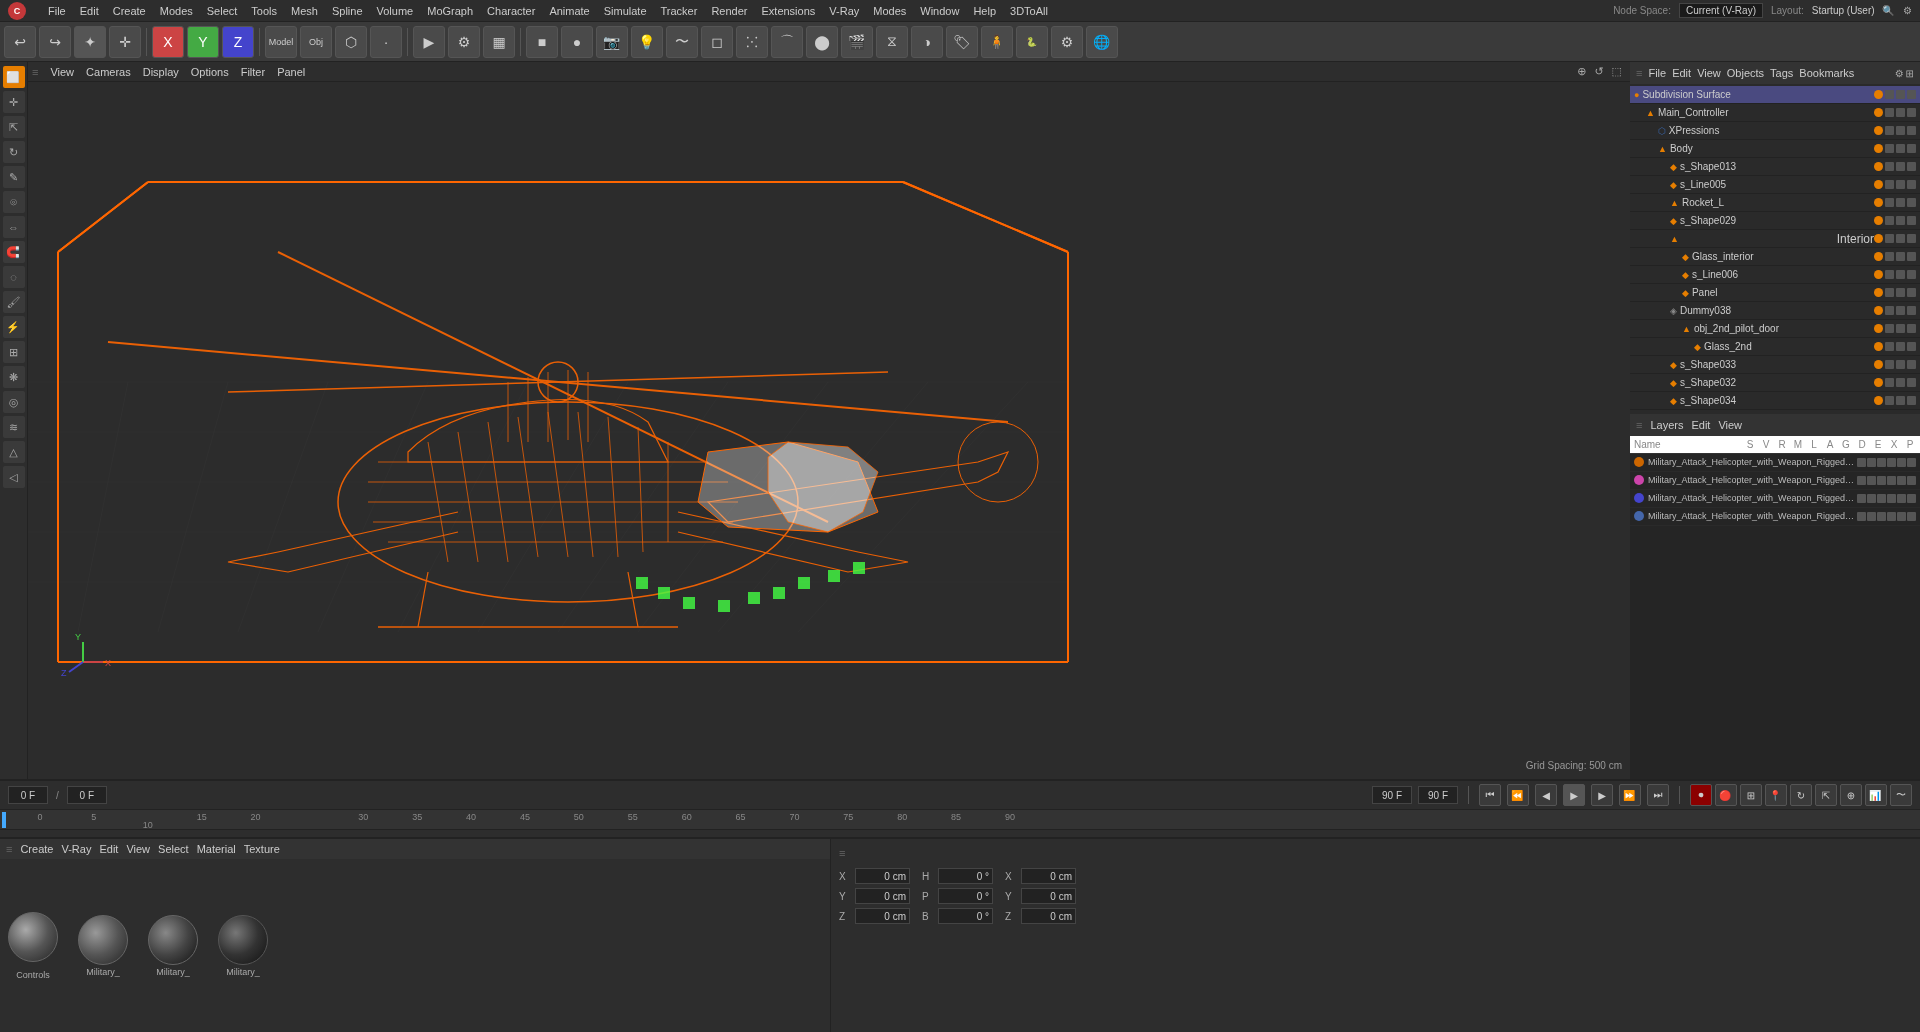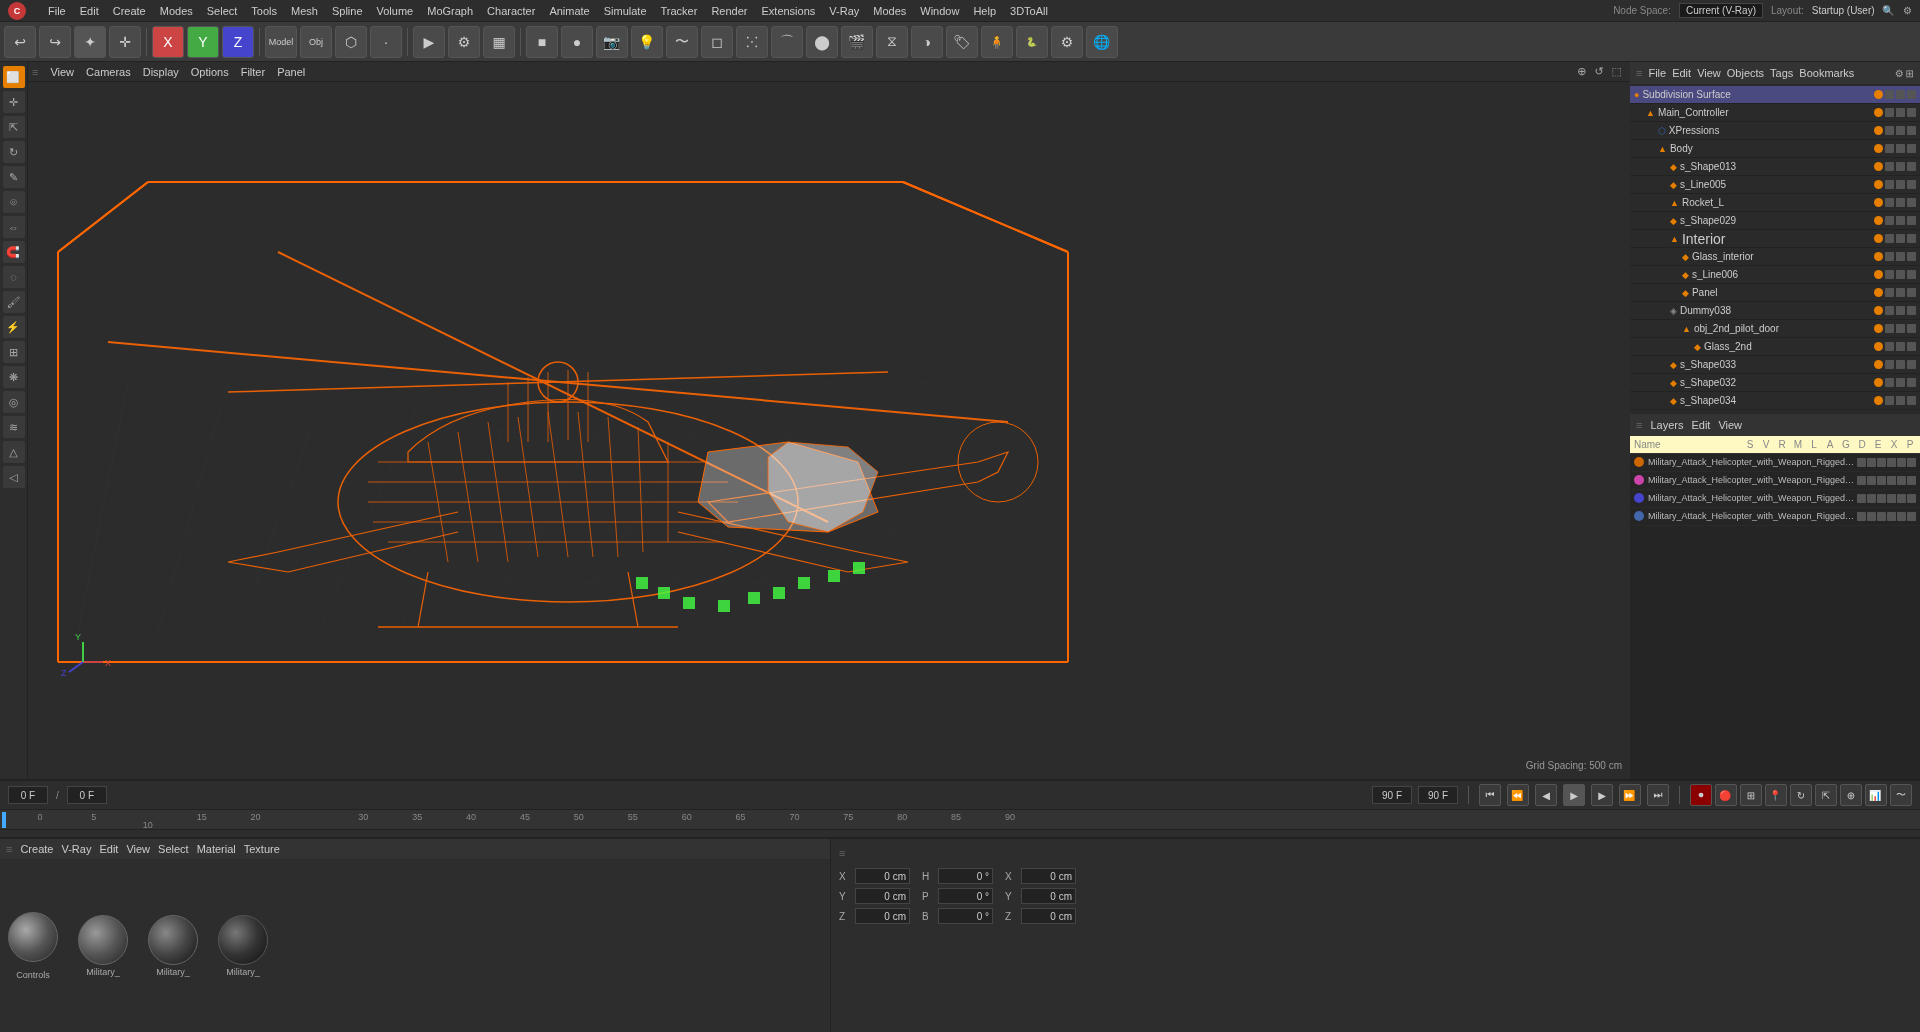--- a/index.html
+++ b/index.html
@@ -160,21 +160,21 @@
       background: #333;
       display: flex;
       align-items: center;
       padding: 0 6px;
       gap: 8px;
       font-size: 11px;
     }
     #layers-header span { color: #ccc; cursor: pointer; }
     #layers-columns {
       height: 18px;
-      background: #fef9c3;
+      background: #ffffff;
       display: flex;
       align-items: center;
       padding: 0 4px;
       font-size: 10px;
       color: #888;
       border-bottom: 1px solid #333;
       gap: 4px;
     }
     #layers-list {
       flex: 1;
@@ -802,21 +802,21 @@
     <div style="display:flex;gap:1px;align-items:center;">
     <span style="width:9px;height:9px;background:#e67e00;border-radius:50%;display:inline-block;"></span>
     <span style="width:9px;height:9px;background:#555;border-radius:1px;display:inline-block;margin-left:1px;"></span>
     <span style="width:9px;height:9px;background:#555;border-radius:1px;display:inline-block;margin-left:1px;"></span>
     <span style="width:9px;height:9px;background:#555;border-radius:1px;display:inline-block;margin-left:1px;"></span>
   </div>
   </div>
           <div class="tree-item" style="display: flex; align-items: center; height: 18px; padding: 0px 4px; cursor: pointer; font-size: 10px; color: rgb(204, 204, 204); border-bottom: 1px solid rgb(34, 34, 34);">
     <span style="display:inline-block;width:36px;"></span>
     <span style="color:#e67e00;margin-right:3px;font-size:9px;">▲</span>
-    <span style="flex:1;font-size:14px;">Interior</span>
+    <span style="flex:1;font-size:12px;text-align:right;">Interior</span>
     <div style="display:flex;gap:1px;align-items:center;">
     <span style="width:9px;height:9px;background:#e67e00;border-radius:50%;display:inline-block;"></span>
     <span style="width:9px;height:9px;background:#555;border-radius:1px;display:inline-block;margin-left:1px;"></span>
     <span style="width:9px;height:9px;background:#555;border-radius:1px;display:inline-block;margin-left:1px;"></span>
     <span style="width:9px;height:9px;background:#555;border-radius:1px;display:inline-block;margin-left:1px;"></span>
   </div>
   </div>
           <div class="tree-item" style="display: flex; align-items: center; height: 18px; padding: 0px 4px; cursor: pointer; font-size: 10px; color: rgb(204, 204, 204); border-bottom: 1px solid rgb(34, 34, 34);">
     <span style="display:inline-block;width:48px;"></span>
     <span style="color:#e67e00;margin-right:3px;font-size:9px;">◆</span>

